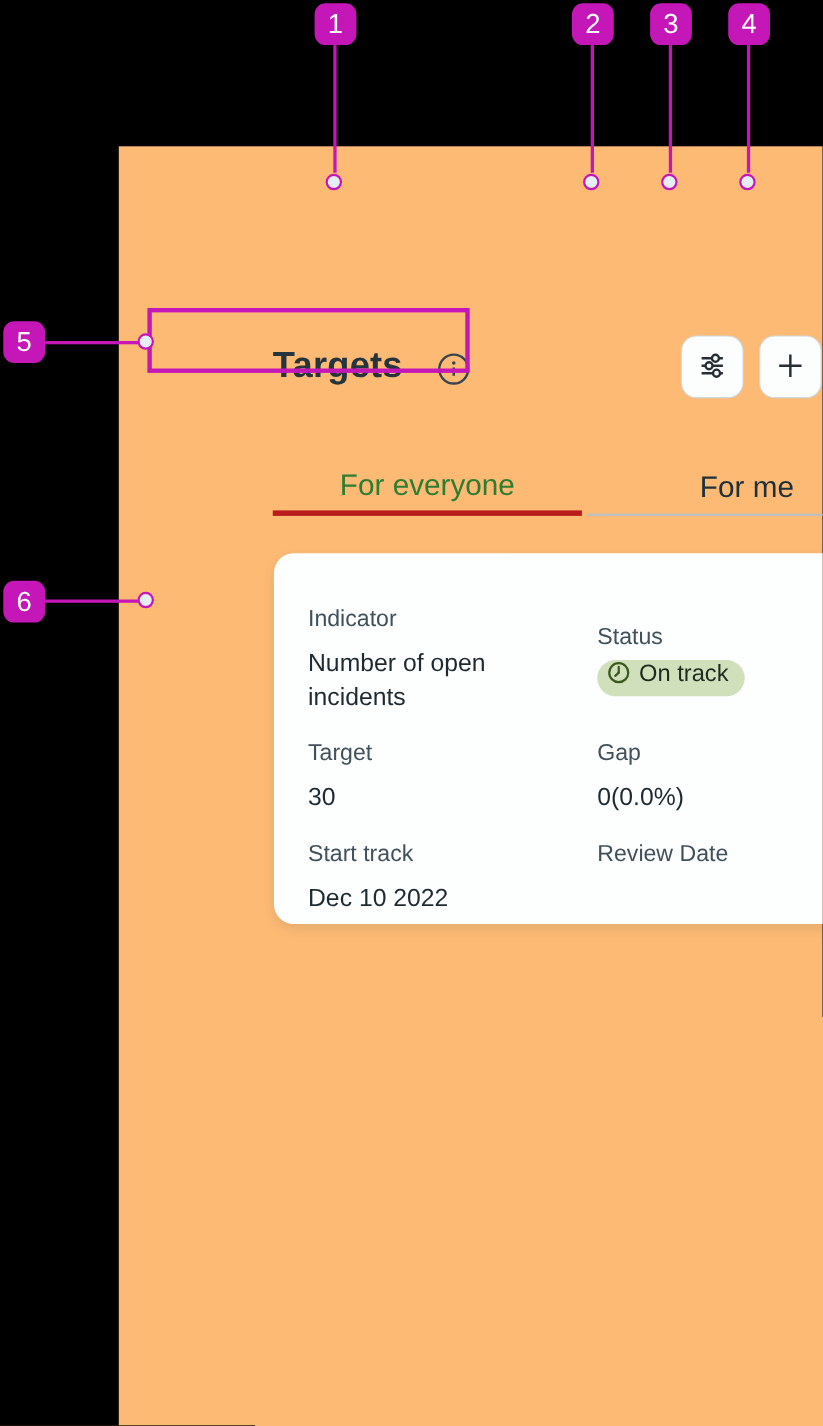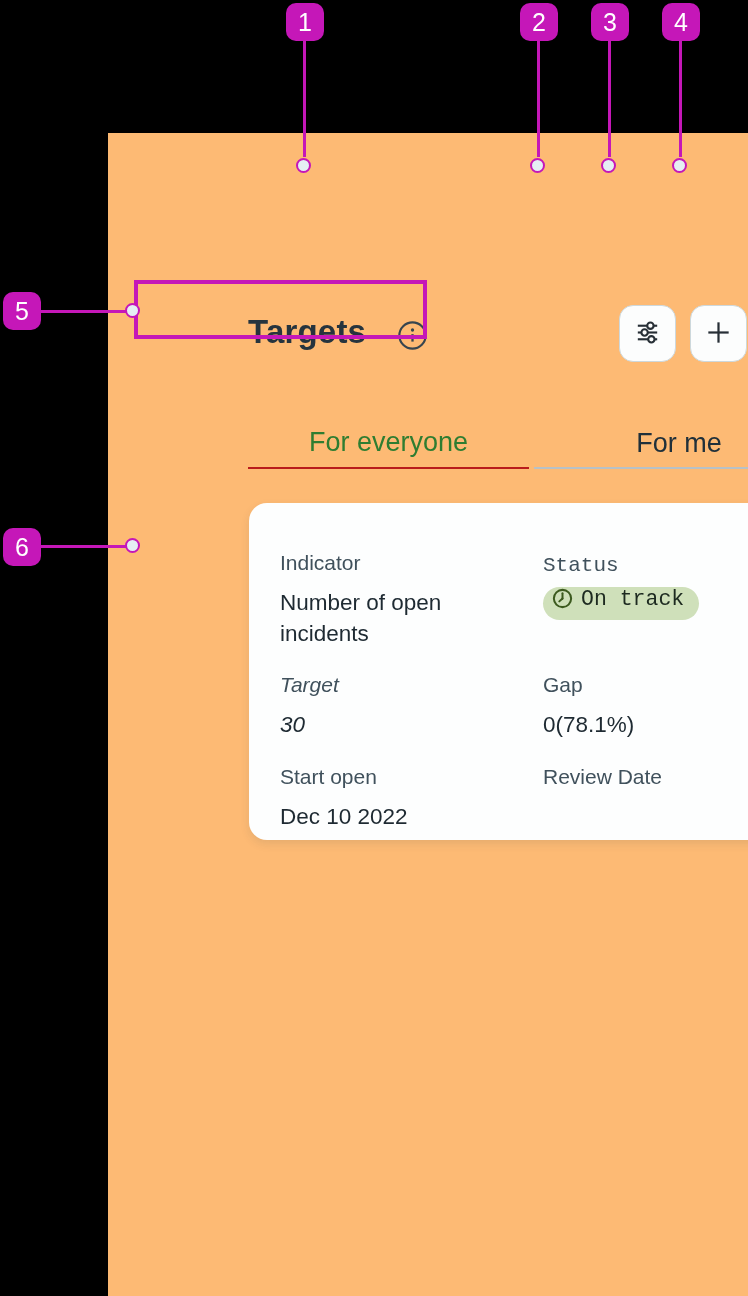--- a/index.html
+++ b/index.html
@@ -13,32 +13,32 @@
   .info-icon{position:absolute;left:289px;top:187px;width:31px;height:31px;cursor:pointer;}
   .toolbar-btn{
     position:absolute;top:172px;width:57px;height:57px;background:#fcfdfd;
     border:1.5px solid #cdd8dc;border-radius:14px;box-sizing:border-box;
     display:flex;align-items:center;justify-content:center;cursor:pointer;padding:0;
   }
   .btn-adjust{left:511px;} .btn-add{left:582px;}
   
   .tab{position:absolute;top:285px;height:51px;display:flex;align-items:center;justify-content:center;
        box-sizing:border-box;font-size:27px;cursor:pointer;}
-  .tab-everyone{left:140px;width:281px;color:#2e7d31;border-bottom:2px solid #b91c1c;}
+  .tab-everyone{left:140px;width:281px;color:#2e7d31;border-bottom:5px solid #b91c1c;}
   .tab-me{left:426px;width:290px;color:#20303a;border-bottom:2.5px solid #b7c1c7;padding-top:2.5px;}
   
   .card{
     position:absolute;left:141px;top:370px;width:571px;height:337px;background:#fdfefe;
     border-radius:18px;box-shadow:0 4px 10px rgba(30,60,70,.10);
   }
   .field{position:absolute;}
   .f-label{font-size:21px;color:#40515c;line-height:24px;margin-top:12px;}
   .f-value{font-size:22.5px;color:#1e2a32;line-height:31px;margin-top:12px;}
-  .f1{left:31px;top:36px;width:235px;} .f2{left:294px;top:39px;font-family:Liberation Mono, monospace;}
-  .f3{left:31px;top:158px;font-style:italic;}           .f4{left:294px;top:158px;}
+  .f1{left:31px;top:36px;width:235px;} .f2{left:294px;top:52px;}
+  .f3{left:31px;top:158px;}           .f4{left:294px;top:158px;}
   .f5{left:31px;top:250px;}           .f6{left:294px;top:250px;}
   .status-badge{
     display:inline-flex;gap:7px;margin-top:9px;
     background:#cfe0ba;border-radius:17px;height:33px;padding:0 15px 0 8px;
   }
   .status-badge .txt{font-size:21.5px;color:#1d2a20;}
   
   .num-badge{
     position:absolute;width:38px;height:38px;background:#c517b8;border-radius:10px;
     color:#fff;font-size:25px;font-weight:300;display:flex;align-items:center;justify-content:center;
@@ -125,25 +125,25 @@
         </div>
       </div>
 
       <div class="field f3">
         <div class="f-label">Target</div>
         <div class="f-value">30</div>
       </div>
 
       <div class="field f4">
         <div class="f-label">Gap</div>
-        <div class="f-value">0(78.1%)</div>
+        <div class="f-value">0(0.0%)</div>
       </div>
 
       <div class="field f5">
-        <div class="f-label">Start open</div>
+        <div class="f-label">Start track</div>
         <div class="f-value">Dec 10 2022</div>
       </div>
 
       <div class="field f6">
         <div class="f-label">Review Date</div>
       </div>
 
     </div>
   </div>
 

